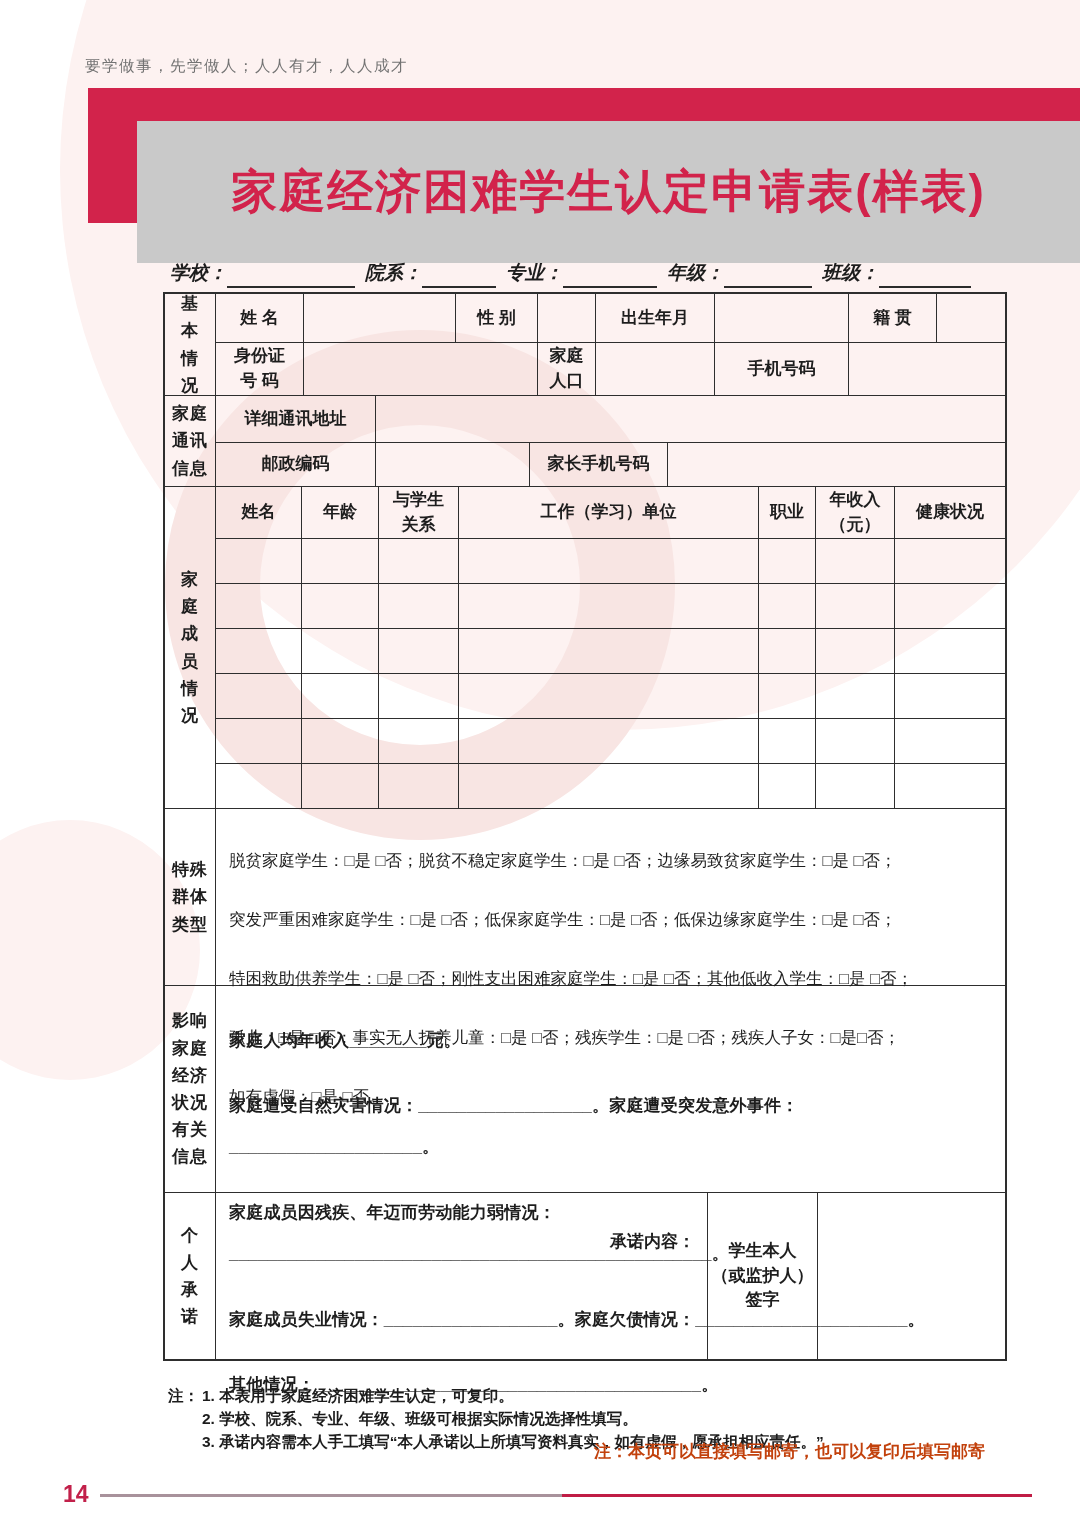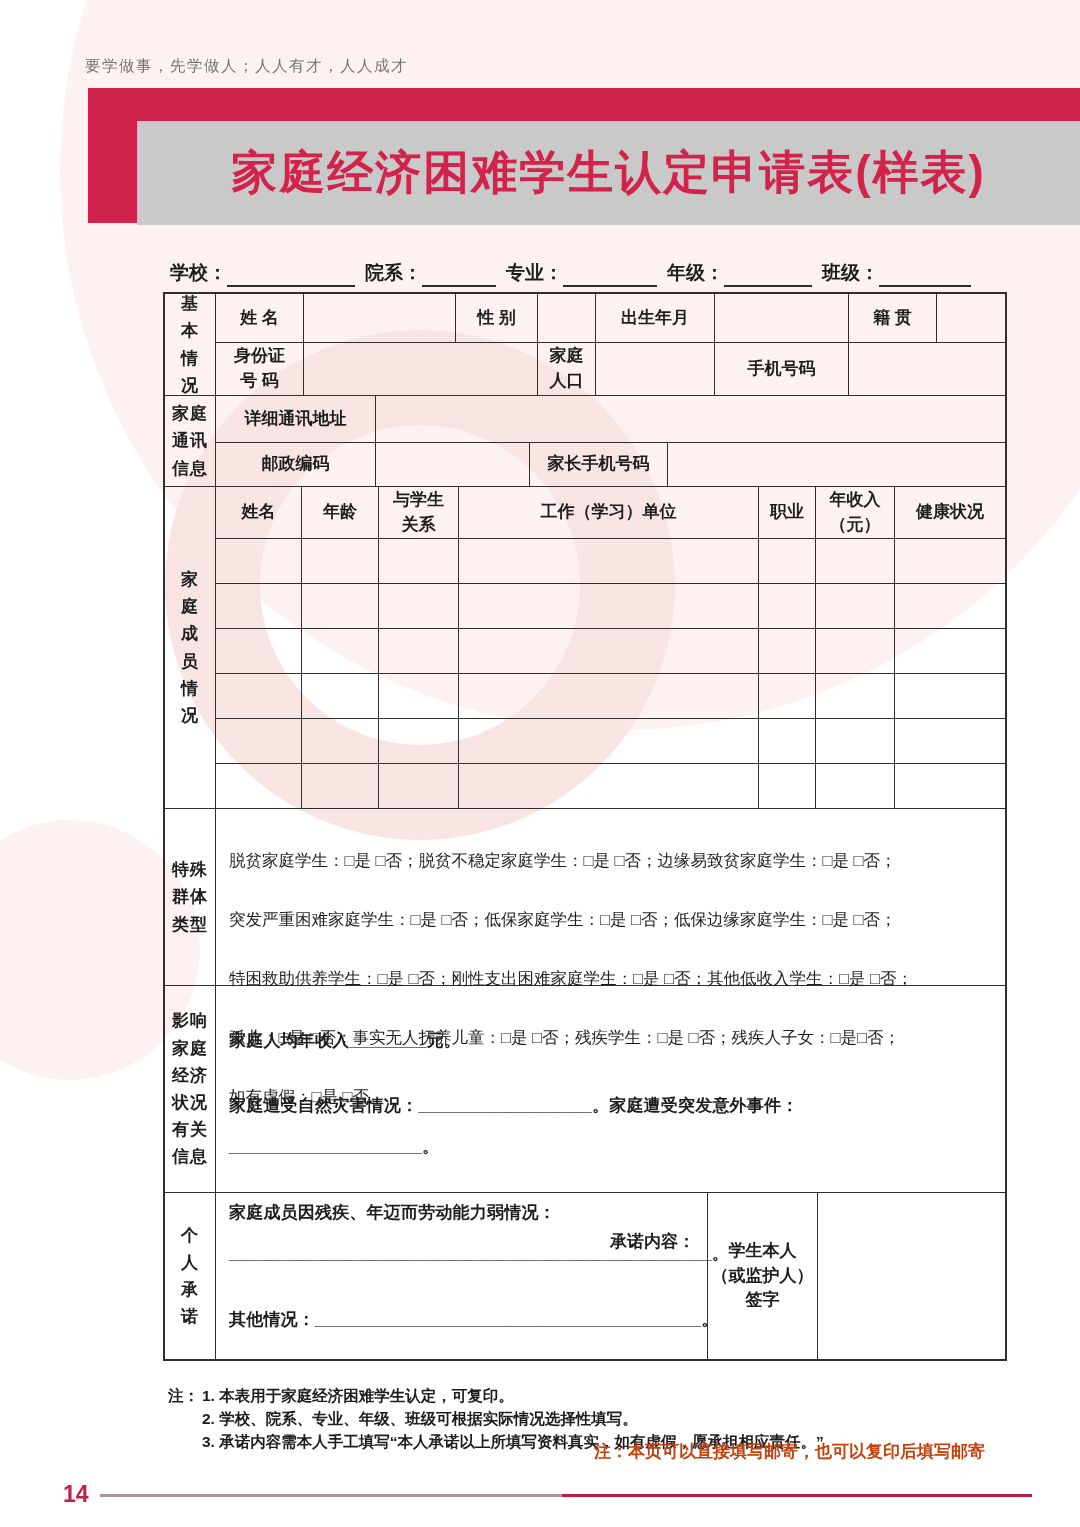--- a/index.html
+++ b/index.html
@@ -12,26 +12,26 @@
   
   .bg-blob{position:absolute;border-radius:50%;z-index:0;}
   .blob-top{left:60px;top:-390px;width:1120px;height:1120px;background:#fdf2f1;}
   .blob-ring{left:165px;top:330px;width:510px;height:510px;border:95px solid #f8e5e3;background:transparent;box-sizing:border-box;}
   .blob-left{left:-60px;top:820px;width:260px;height:260px;background:#fdf2f1;}
   .layer{position:absolute;inset:0;z-index:1;}
   
   .motto{position:absolute;left:85px;top:56px;font-size:15.5px;letter-spacing:1.5px;color:#737373;}
   .red-band{position:absolute;left:88px;top:88px;width:992px;height:33px;background:#d2234b;}
   .red-bar{position:absolute;left:88px;top:88px;width:49px;height:135px;background:#d2234b;}
-  .banner{position:absolute;left:137px;top:121px;width:943px;height:104px;background:#c9c9c9;
+  .banner{position:absolute;left:137px;top:121px;width:943px;height:142px;background:#c9c9c9;
           display:flex;align-items:center;justify-content:center;}
   .banner .title{font-size:46px;font-weight:800;color:#d2234b;letter-spacing:2px;}
   
   .hdr-line{position:absolute;left:170px;top:252px;width:838px;height:36px;display:flex;align-items:flex-end;font-size:19px;font-weight:600;}
-  .hdr-field{display:flex;align-items:center;margin-right:10px;}
+  .hdr-field{display:flex;align-items:flex-end;margin-right:10px;font-style:italic;}
   .hdr-field .lbl{padding-bottom:2px;}
   .hblank{display:inline-block;height:24px;border-bottom:2px solid #2b2b2b;}
   
   .ftable{position:absolute;left:163px;top:292px;width:844px;box-sizing:border-box;border:2px solid #2e2e2e;background:transparent;}
   .section{display:grid;}
   .section + .section{border-top:1.5px solid #2e2e2e;}
   .cell{display:flex;align-items:center;justify-content:center;text-align:center;
         font-size:17px;font-weight:600;white-space:pre-line;box-sizing:border-box;line-height:1.45;}
   .bl{border-left:1.5px solid #2e2e2e;}
   .bt{border-top:1.5px solid #2e2e2e;}
@@ -216,20 +216,21 @@
       <div class="cell vlabel">影响
 家庭
 经济
 状况
 有关
 信息</div>
       <div class="cell bl textcell">
         <div class="econ-line">家庭人均年收入________元。</div>
         <div class="econ-line">家庭遭受自然灾害情况：__________________。家庭遭受突发意外事件：____________________。</div>
         <div class="econ-line">家庭成员因残疾、年迈而劳动能力弱情况：__________________________________________________。</div>
+        <div class="econ-line">家庭成员失业情况：__________________。家庭欠债情况：______________________。</div>
         <div class="econ-line">其他情况：________________________________________。</div>
       </div>
     </div>
 
     <div class="section sec-commit">
       <div class="cell vlabel">个
 人
 承
 诺</div>
       <div class="cell bl commit-content">

